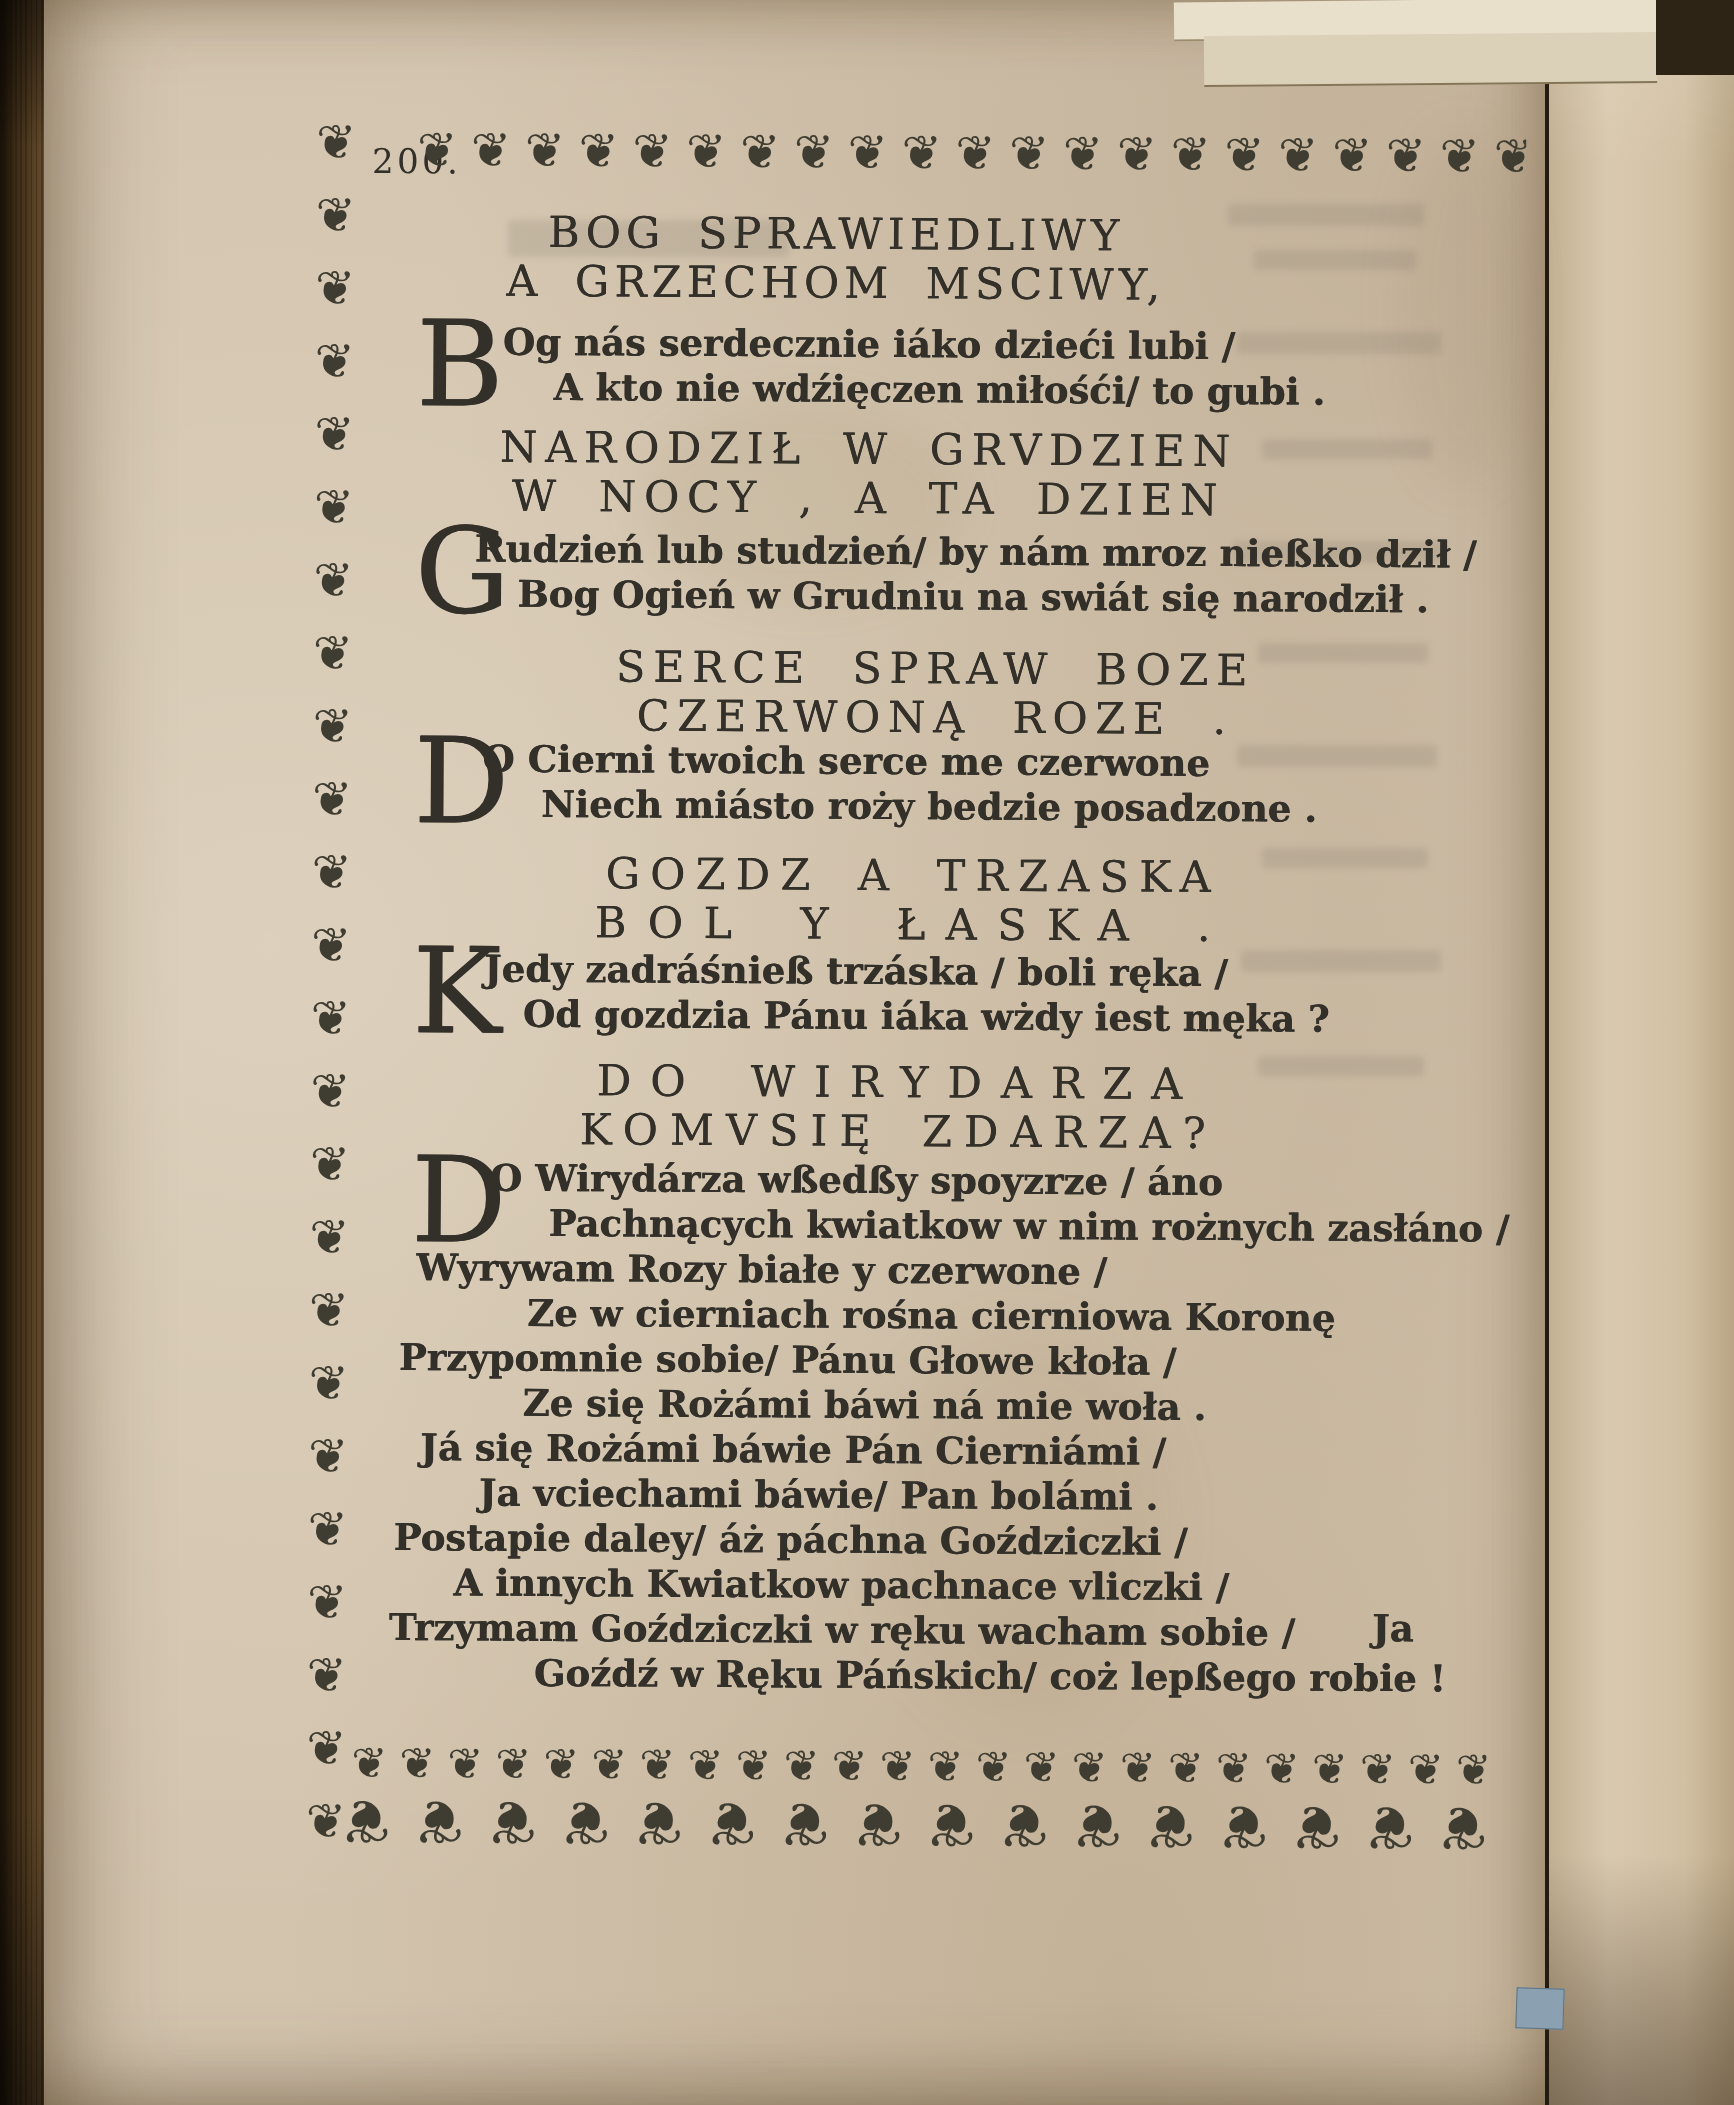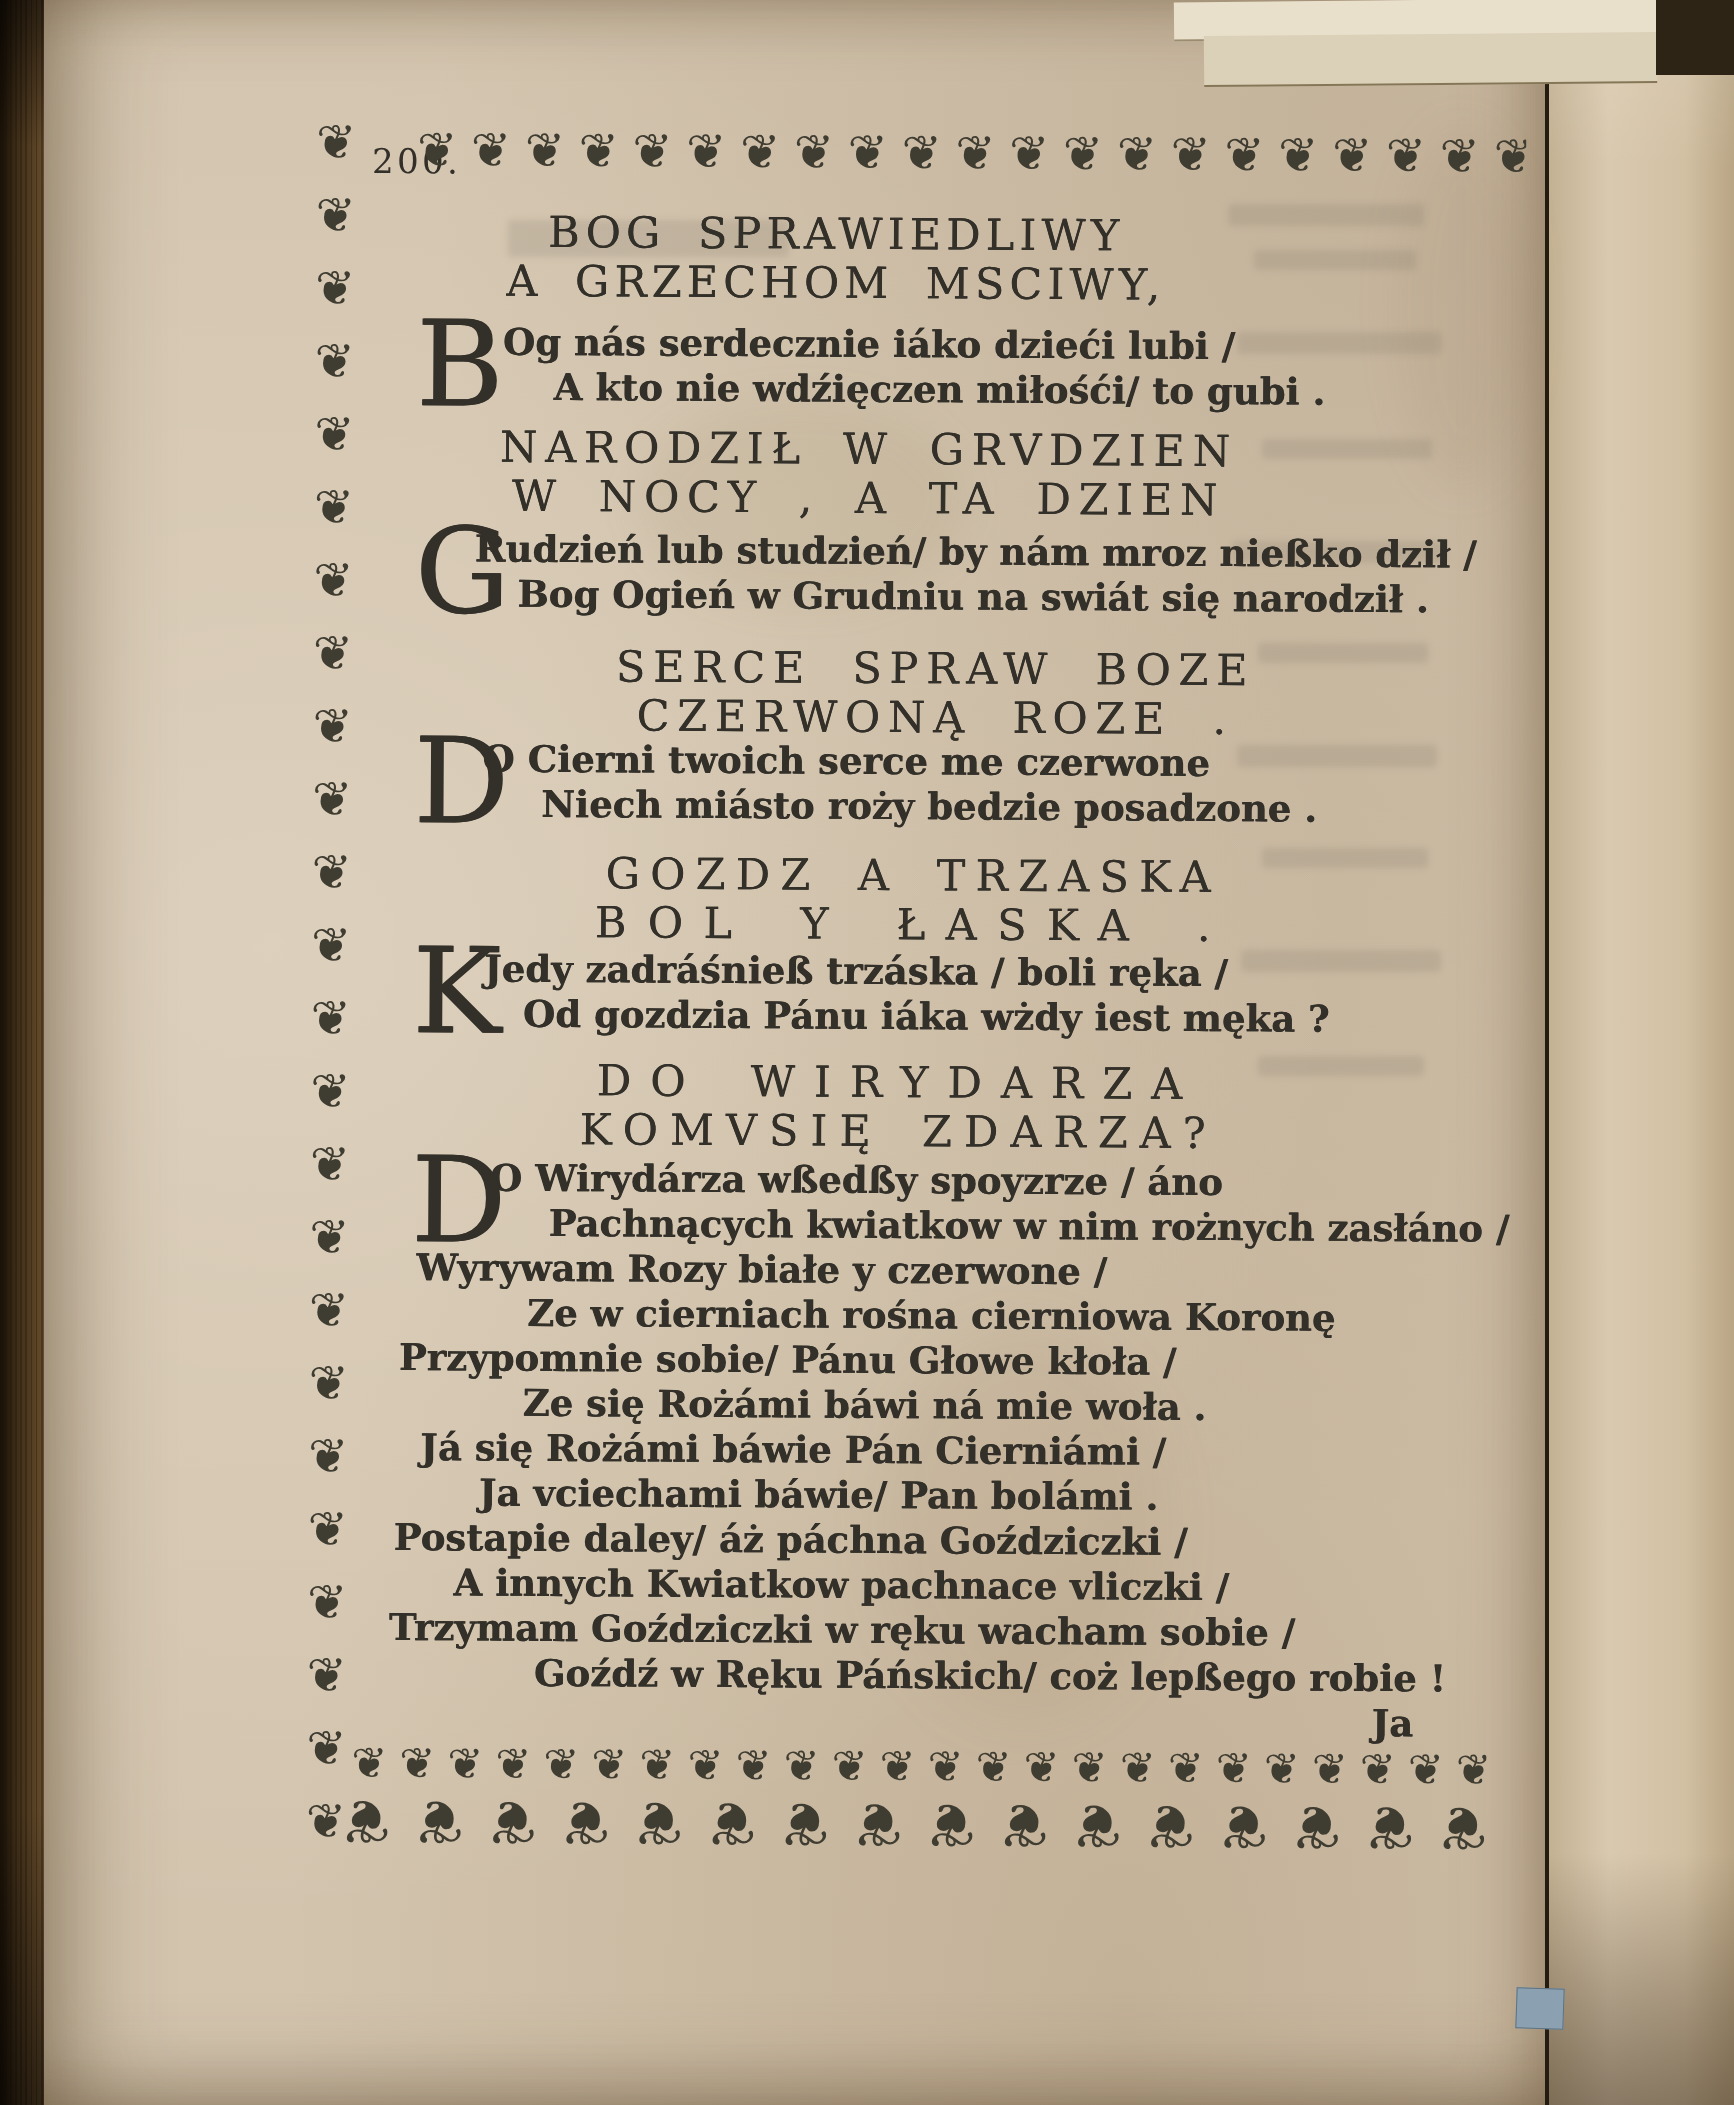--- a/index.html
+++ b/index.html
@@ -80,21 +80,21 @@
   .v2 div:nth-child(2){margin-left:92px;} .v2 div:nth-child(3){margin-left:135px;}
   .v3 div:nth-child(2){margin-left:101px;} .v3 div:nth-child(3){margin-left:160px;}
   .v4 div:nth-child(2){margin-left:104px;} .v4 div:nth-child(3){margin-left:143px;}
   .v5 div:nth-child(2){margin-left:111px;}  .v5 div:nth-child(3){margin-left:170px;}
   .v5 div:nth-child(4){margin-left:38px;}   .v5 div:nth-child(5){margin-left:149px;}
   .v5 div:nth-child(6){margin-left:21px;}   .v5 div:nth-child(7){margin-left:145px;}
   .v5 div:nth-child(8){margin-left:43px;}   .v5 div:nth-child(9){margin-left:102px;}
   .v5 div:nth-child(10){margin-left:17px;}  .v5 div:nth-child(11){margin-left:77px;}
   .v5 div:nth-child(12){margin-left:12.8px;}  .v5 div:nth-child(13){margin-left:158px;}
 
-  .catchword{left:1337px;top:1695px;font-size:37px;font-weight:bold;text-shadow:0.5px 0 0 currentColor;}
+  .catchword{left:1337px;top:1600px;font-size:37px;font-weight:bold;text-shadow:0.5px 0 0 currentColor;}
 
   
   .ghost{position:absolute;background:rgba(105,98,84,.16);filter:blur(3.4px);border-radius:3.4px;}
   .g1{left:464px;top:220px;width:281px;height:37px;}
   .g2{left:1184px;top:204px;width:196px;height:22px;}
   .g3{left:1210px;top:250px;width:162px;height:20.4px;}
   .g4{left:1193px;top:332px;width:204px;height:22px;}
   .g5{left:1218px;top:439px;width:170px;height:20.4px;}
   .g6{left:1188px;top:541px;width:213px;height:22px;}
   .g7{left:1214px;top:643px;width:170px;height:20.4px;}

